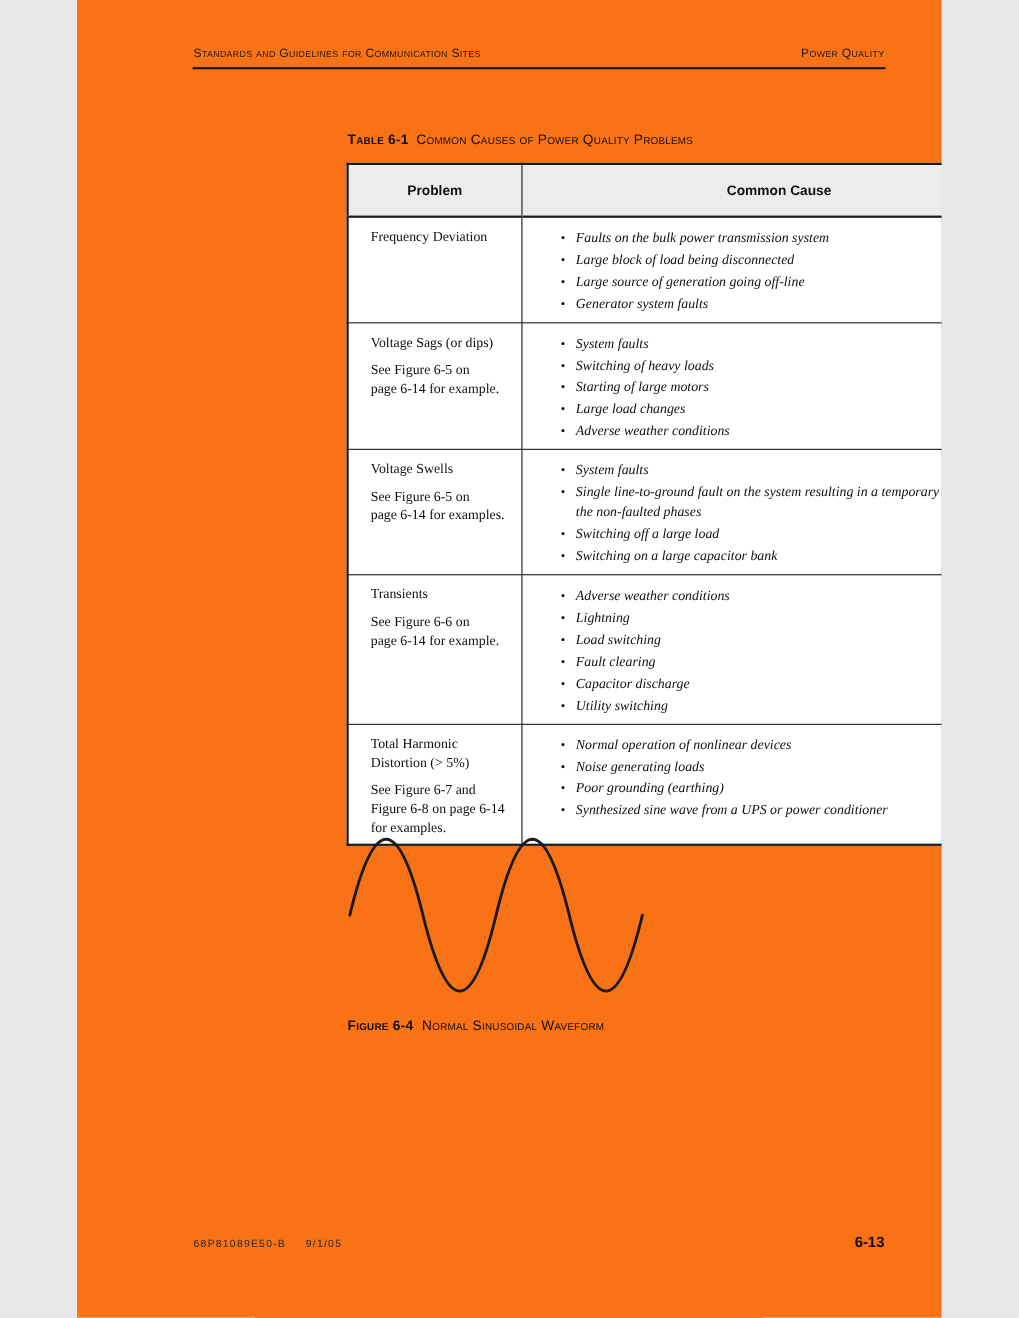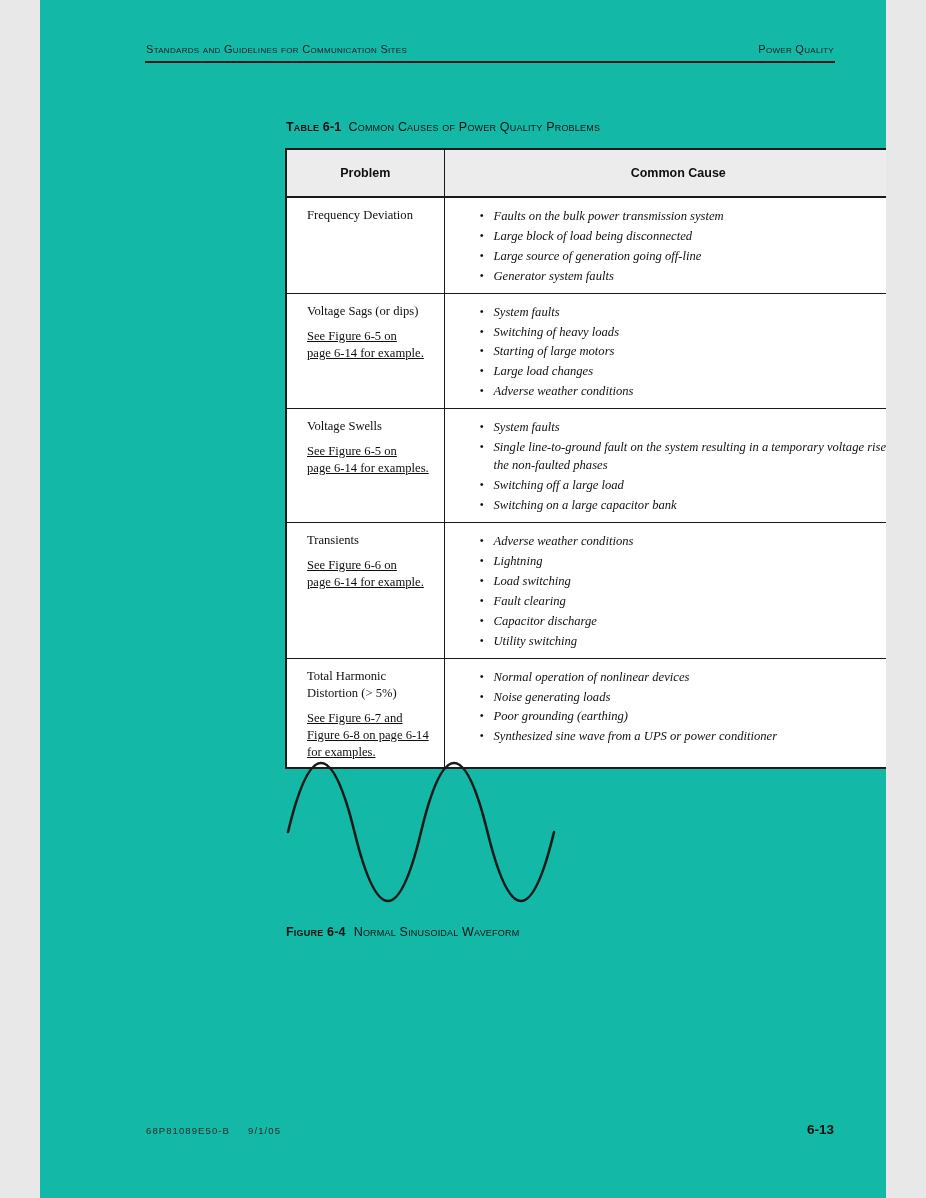--- a/index.html
+++ b/index.html
@@ -1,21 +1,21 @@
 <!DOCTYPE html>
 <html><head>
 <meta charset="utf-8">
 <style>
   * { margin:0; padding:0; box-sizing:border-box; }
   html,body { background:#e8e8e8; }
   .page {
     position:relative;
-    width:846px; height:1198px;
+    width:786px; height:1198px;
     margin:0 auto;
-    background:#14b8a6;
+    background:#f97316;
     font-family:"Liberation Sans", sans-serif;
     color:#111;
     overflow:hidden;
   }
 
   
   .page-header {
     position:absolute; left:106px; right:52px; top:43px;
     display:flex; justify-content:space-between; align-items:baseline;
     font-size:11px; font-variant:small-caps; letter-spacing:0.3px;
@@ -58,21 +58,21 @@
     padding:9px 8px 6px 20px;
   }
   .causes-table col.c1 { width:158px; }
   tbody tr:nth-child(1) td { height:86px; }
   tbody tr:nth-child(2) td { height:104px;margin-left:24px; }
   tbody tr:nth-child(3) td { height:102px; }
   tbody tr:nth-child(4) td { height:122px; }
   tbody tr:nth-child(5) td { height:108px; }
 
   .problem-text { white-space:pre-line; }
-  .problem-note { white-space:pre-line; margin-top:8px;text-decoration:underline; }
+  .problem-note { white-space:pre-line; margin-top:8px; }
 
   .cause-list { list-style:none; margin:0 0 0 14px; padding:0; }
   .cause-list li {
     position:relative; padding-left:15px; margin-bottom:1.5px;
     line-height:18.4px;
     font-style:italic;
   }
   .cause-list li::before {
     content:"•";
     position:absolute; left:1px; top:0;

